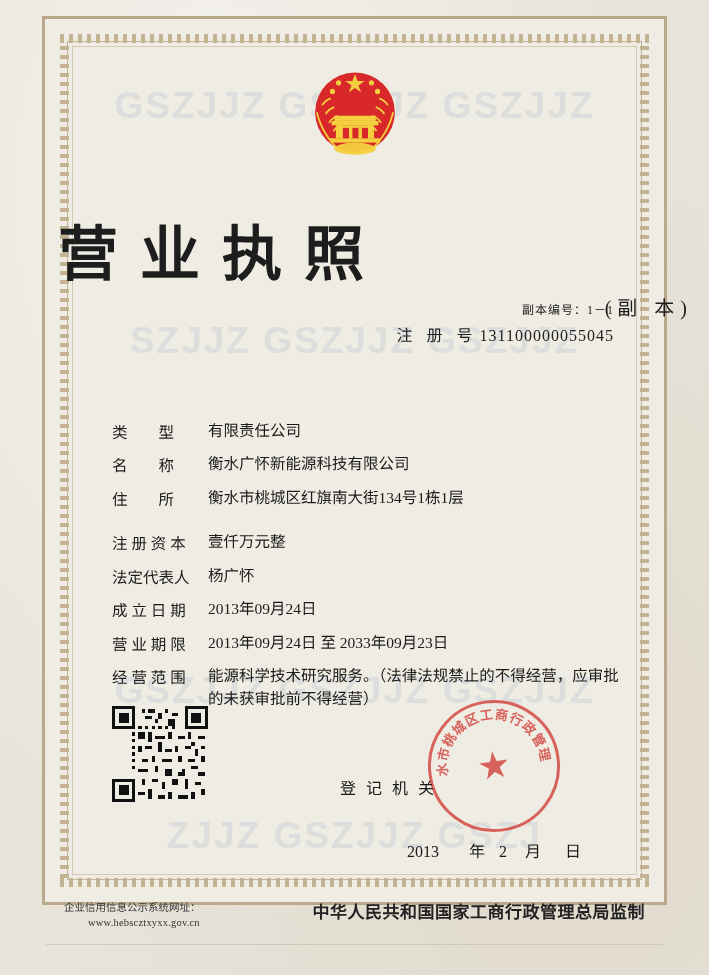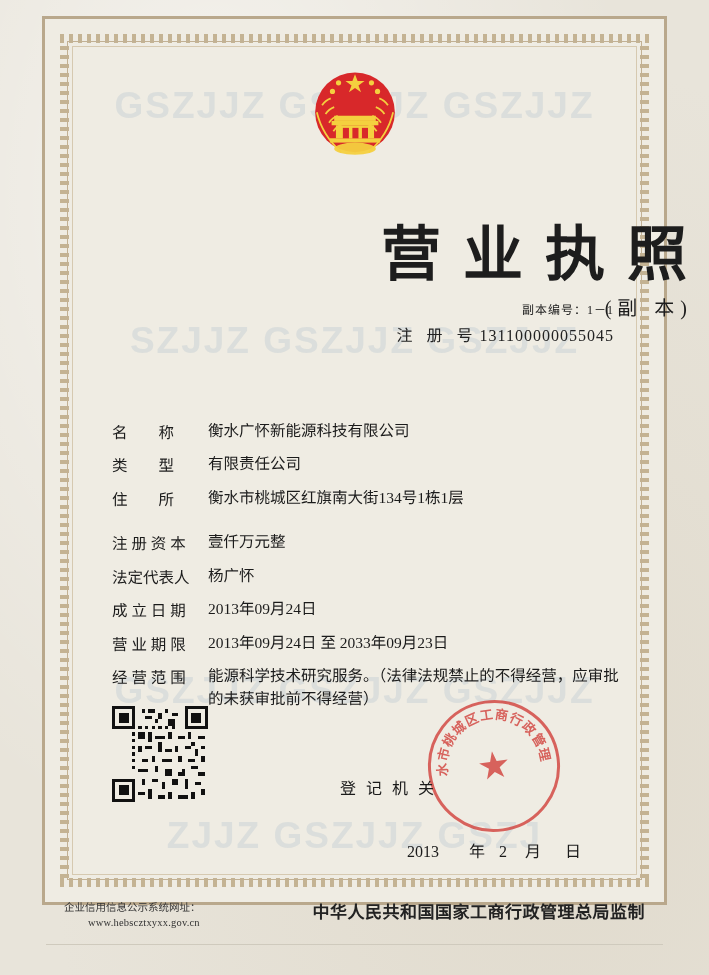--- a/index.html
+++ b/index.html
@@ -99,21 +99,21 @@
     width: 104px;
     height: 104px;
     position: relative;
   }
 
   
   .title {
     position: absolute;
     left: 0; right: 0;
     top: 205px;
-    text-align: right;
+    text-align: left;
     font-size: 60px;
     letter-spacing: 22px;
     text-indent: 22px;
     color: #1d1d1d;
     font-weight: bold;
     font-family: "Liberation Serif", "DejaVu Serif", serif;
     padding-left: 36px;
   }
   .subtitle {
     position: absolute;
@@ -336,26 +336,26 @@
   <div class="copy-no">
     <span>副本编号：</span><span>1－1</span>
   </div>
 
   <div class="reg-no">
     <span class="lbl">注 册 号</span><span>131100000055045</span>
   </div>
 
   <div class="fields">
     <div class="row">
+      <div class="label">类　　型</div>
+      <div class="value">有限责任公司</div>
+    </div>
+    <div class="row">
       <div class="label">名　　称</div>
       <div class="value">衡水广怀新能源科技有限公司</div>
-    </div>
-    <div class="row">
-      <div class="label">类　　型</div>
-      <div class="value">有限责任公司</div>
     </div>
     <div class="row gap-after">
       <div class="label">住　　所</div>
       <div class="value">衡水市桃城区红旗南大街134号1栋1层</div>
     </div>
     <div class="row">
       <div class="label">注 册 资 本</div>
       <div class="value">壹仟万元整</div>
     </div>
     <div class="row">

